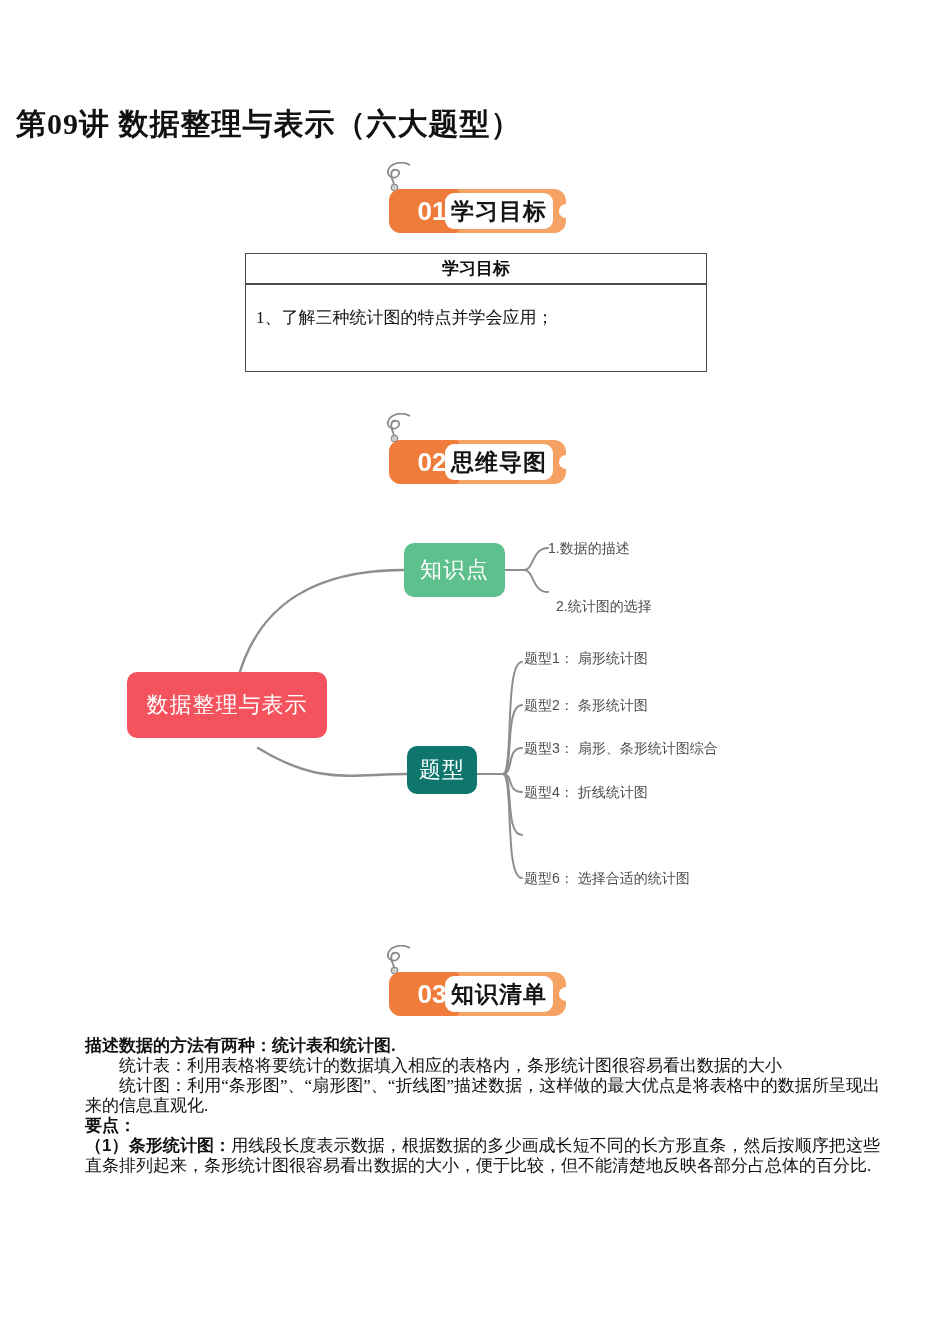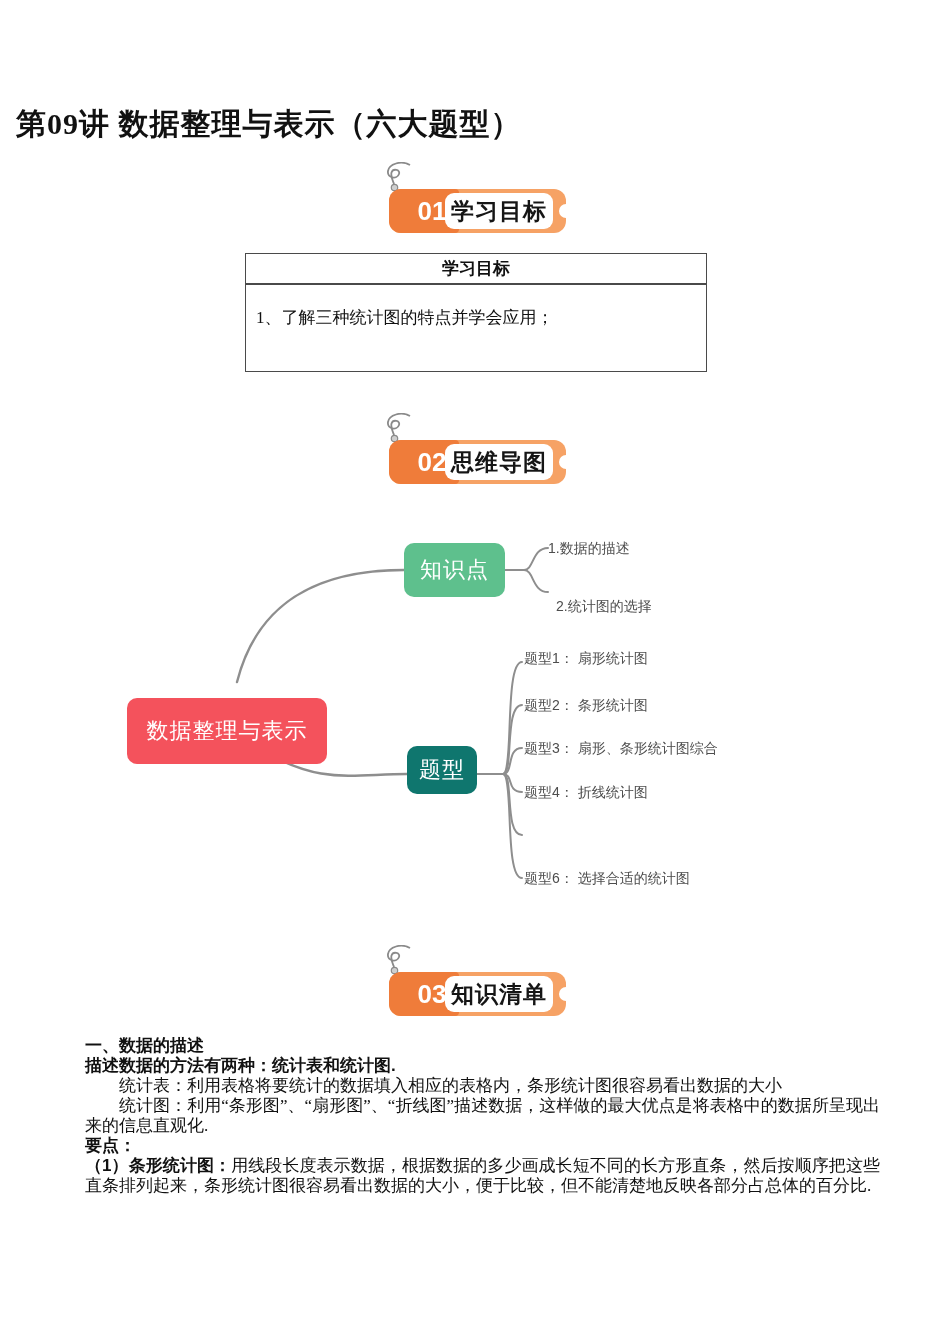--- a/index.html
+++ b/index.html
@@ -54,21 +54,21 @@
   .obj-table .tbody div{white-space:nowrap;}
 
   
   .mindmap{position:absolute;left:0;top:520px;width:950px;height:400px;}
   .mm-svg{position:absolute;left:0;top:0;width:950px;height:400px;}
   .mm-node{
     position:absolute;border-radius:10px;color:#fff;
     display:flex;align-items:center;justify-content:center;
     font-family:"Liberation Sans","DejaVu Sans",sans-serif;font-size:22px;letter-spacing:1px;
   }
-  .mm-root{left:127px;top:178px;width:200px;height:66px;background:#f4525c;}
+  .mm-root{left:127px;top:152px;width:200px;height:66px;background:#f4525c;}
   .mm-knowledge{left:404px;top:23px;width:101px;height:54px;background:#5ec08d;}
   .mm-problems{left:407px;top:226px;width:70px;height:48px;background:#0f766e;}
   .mm-child{
     position:absolute;font-family:Liberation Sans, sans-serif;
     font-size:14px;line-height:20px;color:#4d4d4d;white-space:nowrap;
   }
 
   
   .knowledge{
     position:absolute;left:85px;top:1036px;width:795px;
@@ -145,19 +145,18 @@
 <div class="badge" style="top:972px;">
   <svg class="spiral" viewBox="0 0 36 34">
     <path d="M31 3 C22 -2 10 2 9 9 C8 16 18 18 20 12 C21.5 7.5 14 6 12.5 10.5 C11.5 14 13.5 18 15 22" fill="none" stroke="#8a8a8a" stroke-width="1.8"></path>
     <circle cx="15.5" cy="25.5" r="3.2" fill="#cfcfcf" stroke="#8a8a8a" stroke-width="1.2"></circle>
   </svg>
   <div class="num">03</div>
   <div class="lbl">知识清单</div>
 </div>
 
 <div class="knowledge">
-  <p class="hei">一、数据的描述</p>
   <p class="hei">描述数据的方法有两种：统计表和统计图.</p>
   <p class="indent">统计表：利用表格将要统计的数据填入相应的表格内，条形统计图很容易看出数据的大小</p>
   <p class="indent">统计图：利用“条形图”、“扇形图”、“折线图”描述数据，这样做的最大优点是将表格中的数据所呈现出来的信息直观化.</p>
   <p class="hei">要点：</p>
   <p><span class="hei">（1）条形统计图：</span><span>用线段长度表示数据，根据数据的多少画成长短不同的长方形直条，然后按顺序把这些直条排列起来，条形统计图很容易看出数据的大小，便于比较，但不能清楚地反映各部分占总体的百分比.</span></p>
 </div>
 
 </body></html>

